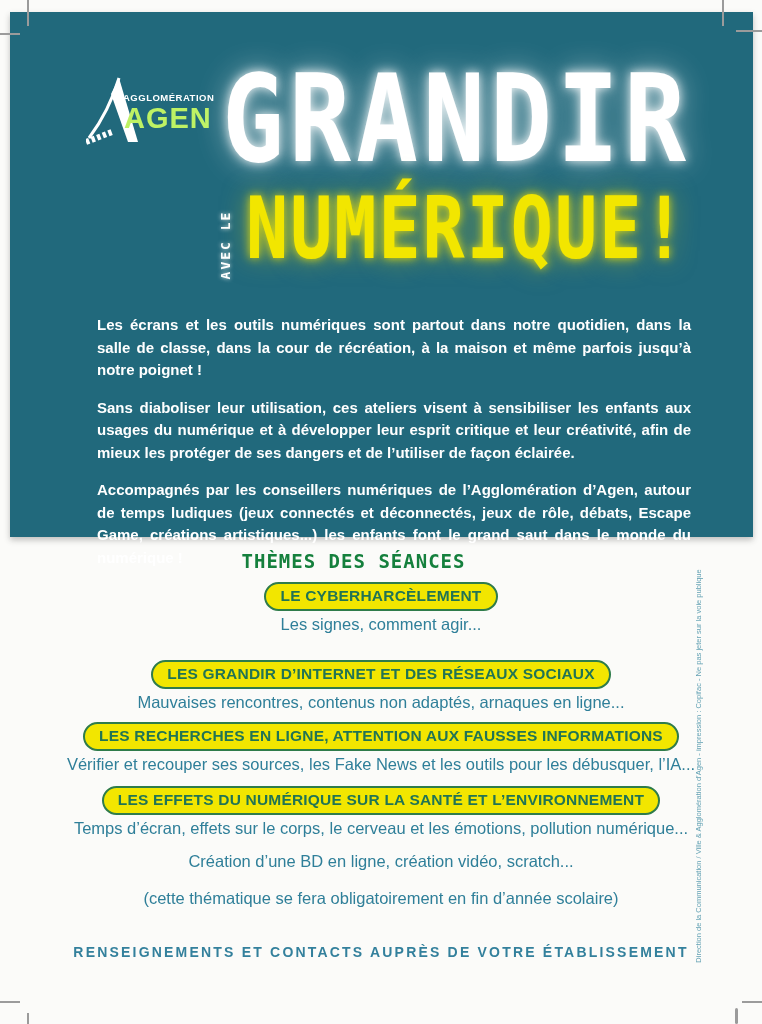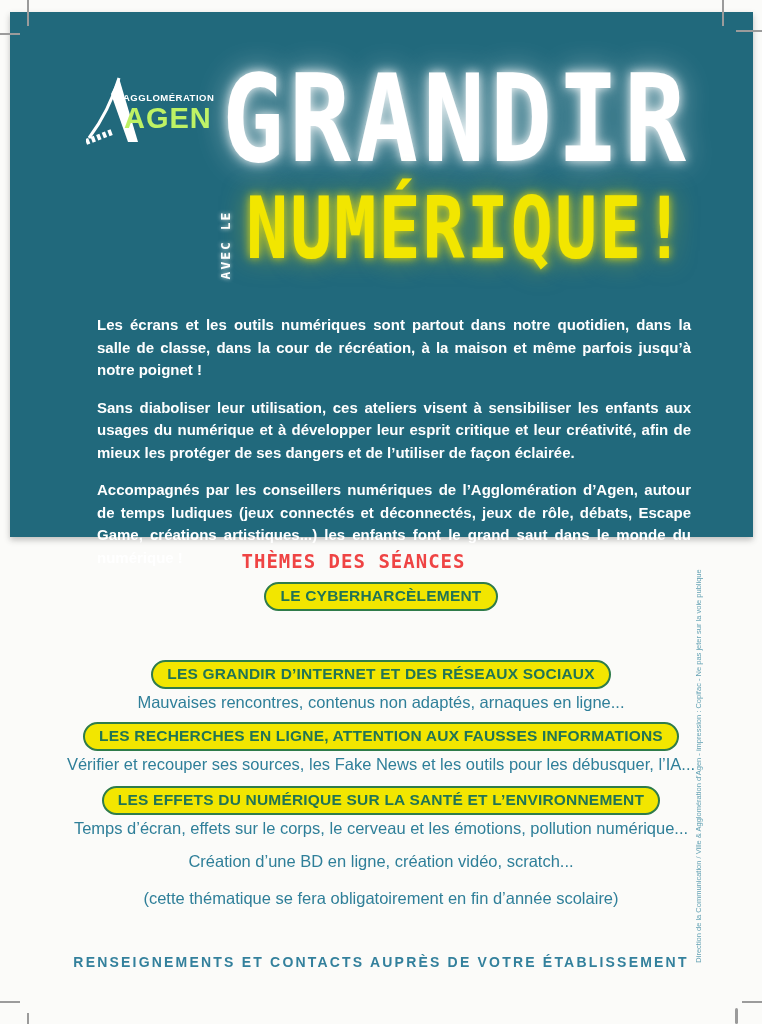--- a/index.html
+++ b/index.html
@@ -43,34 +43,34 @@
   }
 
   
   .paras{left:85px;top:314px;width:606px;color:#ffffff;font-weight:bold;
          font-size:15px;line-height:1.5;text-align:justify;}
   .paras p{margin:0 0 15px 12px;}
 
   
   .themes-heading{
     left:0;top:552px;width:707px;text-align:center;
-    font-size:19px;letter-spacing:1px;color:#ef4444;
+    font-size:19px;letter-spacing:1px;color:#15803d;
   }
   .theme{left:0;width:762px;text-align:center;}
   .pill{
     display:inline-block;background:#f2e600;border:2px solid #2f7c4b;
     border-radius:16px;padding:3px 14px 4px 14px;
     font-weight:bold;font-size:15.5px;color:#217454;letter-spacing:.2px;white-space:nowrap;
   }
   .desc{margin-top:3px;font-size:16.5px;color:#2f7f99;line-height:1.3;}
 
   
   .contact{
     left:0;top:944px;width:762px;text-align:center;white-space:nowrap;
-    font-size:14px;font-weight:bold;letter-spacing:2.2px;color:#33809c;margin-top:10px;
+    font-size:14px;font-weight:bold;letter-spacing:2.2px;color:#33809c;
   }
 
   
   .credits{
     left:494px;top:760px;width:412px;height:12px;
     transform:rotate(-90deg);transform-origin:center;
     font-size:7.5px;color:#64a2b4;text-align:center;white-space:nowrap;
   }
 
   
@@ -101,20 +101,21 @@
       <p>Les écrans et les outils numériques sont partout dans notre quotidien, dans la salle de classe, dans la cour de récréation, à la maison et même parfois jusqu’à notre poignet !</p>
       <p>Sans diaboliser leur utilisation, ces ateliers visent à sensibiliser les enfants aux usages du numérique et à développer leur esprit critique et leur créativité, afin de mieux les protéger de ses dangers et de l’utiliser de façon éclairée.</p>
       <p>Accompagnés par les conseillers numériques de l’Agglomération d’Agen, autour de temps ludiques (jeux connectés et déconnectés, jeux de rôle, débats, Escape Game, créations artistiques...) les enfants font le grand saut dans le monde du numérique !</p>
     </div>
   </div>
 
   <div class="abs digital themes-heading">THÈMES DES SÉANCES</div>
 
   <section class="abs theme" style="top:582px;text-align:center;">
     <span class="pill">LE CYBERHARCÈLEMENT</span>
+    <div class="desc">Les signes, comment agir...</div>
   </section>
 
   <section class="abs theme" style="top:660px;">
     <span class="pill">LES GRANDIR D’INTERNET ET DES RÉSEAUX SOCIAUX</span>
     <div class="desc">Mauvaises rencontres, contenus non adaptés, arnaques en ligne...</div>
   </section>
 
   <section class="abs theme" style="top:722px;">
     <span class="pill">LES RECHERCHES EN LIGNE, ATTENTION AUX FAUSSES INFORMATIONS</span>
     <div class="desc">Vérifier et recouper ses sources, les Fake News et les outils pour les débusquer, l’IA...</div>

